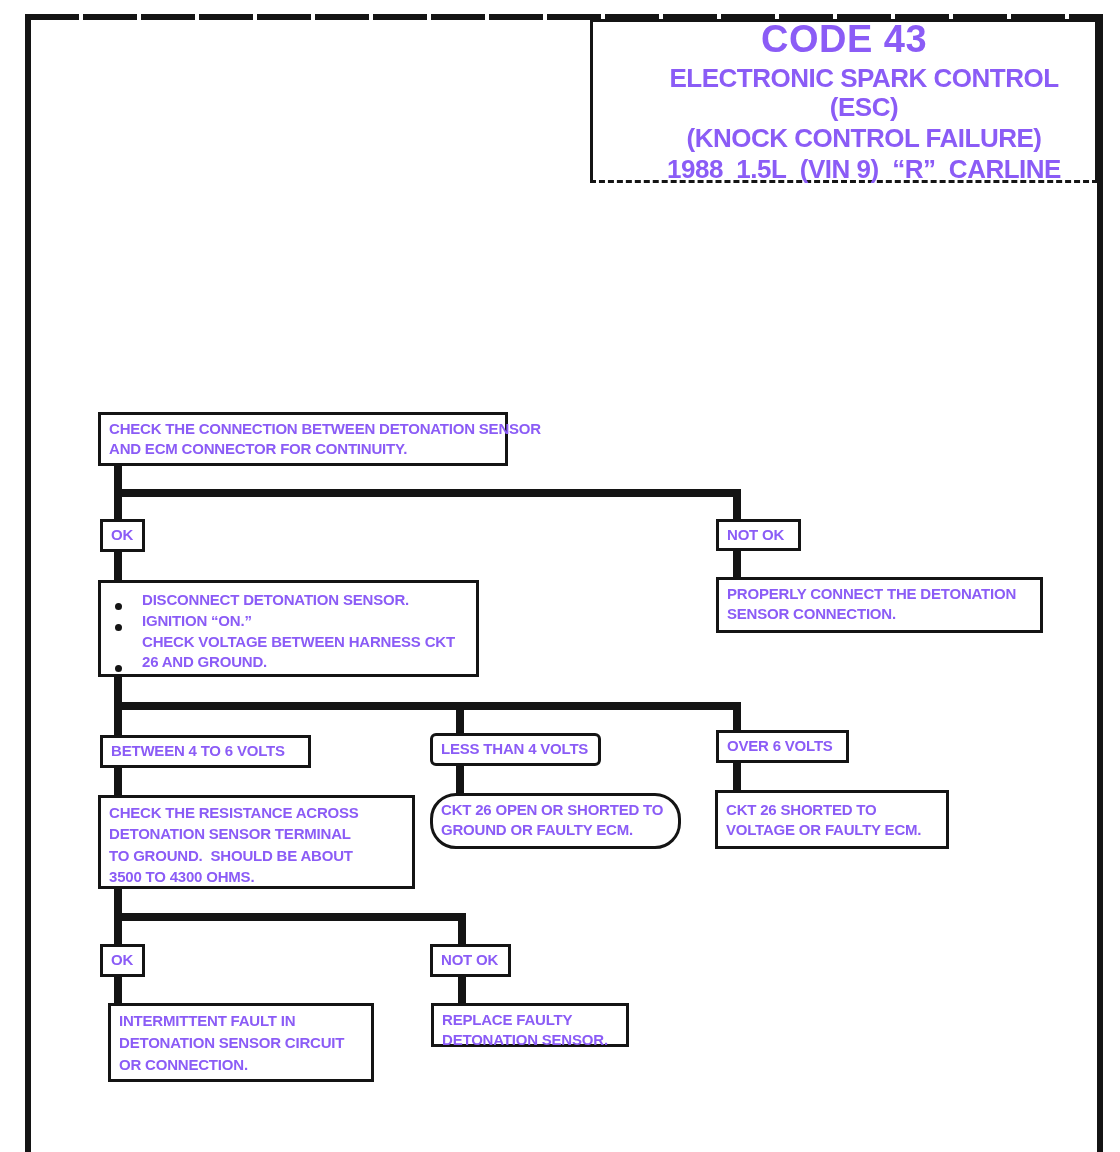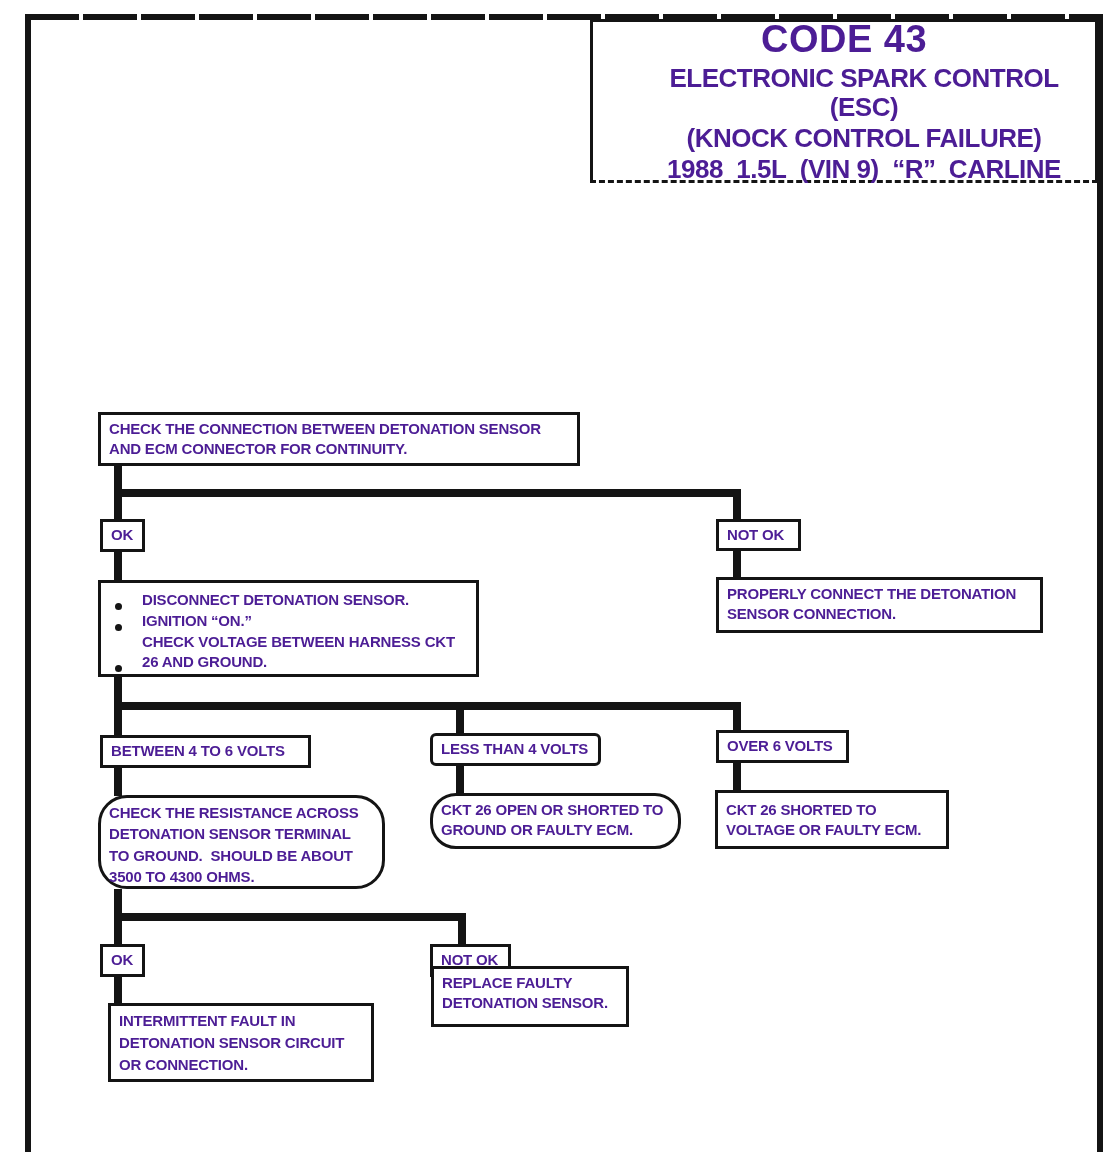--- a/index.html
+++ b/index.html
@@ -1,18 +1,18 @@
 <!DOCTYPE html>
 <html><head>
 <meta charset="utf-8">
 <style>
   html,body{margin:0;padding:0;background:#fff;}
   #page{
     position:relative; width:1120px; height:1152px; overflow:hidden;
-    background:#ffffff; color:#4c1d95;
+    background:#ffffff; color:#8b5cf6;
     font-family:"Liberation Sans","DejaVu Sans",sans-serif;
     font-weight:bold; letter-spacing:-0.2px;
   }
   
   .frame{position:absolute; background:#141414;}
   .frame-top{
     left:25px; top:14px; width:1078px; height:6px;
     background:repeating-linear-gradient(90deg,#141414 0 54px,#ffffff 54px 58px);
   }
   .frame-left{left:25px; top:14px; width:6px; height:1138px;}
@@ -58,21 +58,21 @@
   <div class="frame frame-left"></div>
   <div class="frame frame-right"></div>
 
   <div class="title-box">
     <div class="title-code">CODE 43</div>
     <div class="title-sub">ELECTRONIC SPARK CONTROL (ESC)</div>
     <div class="title-sub">(KNOCK CONTROL FAILURE)</div>
     <div class="title-sub">1988&nbsp; 1.5L&nbsp; (VIN&nbsp;9)&nbsp; “R”&nbsp; CARLINE</div>
   </div>
 
-  <div class="fbox" style="left:98px; top:412px; width:482px; height:54px;">
+  <div class="fbox" style="left:98px; top:412px; width:410px; height:54px;">
     <span class="ln">CHECK THE CONNECTION BETWEEN DETONATION SENSOR</span>
     <span class="ln">AND ECM CONNECTOR FOR CONTINUITY.</span>
   </div>
 
   <div class="vline" style="left:114px; top:465px; width:8px; height:55px;"></div>
   <div class="hline" style="left:114px; top:489px; width:627px; height:8px;"></div>
   <div class="vline" style="left:733px; top:489px; width:8px; height:31px;"></div>
 
   <div class="fbox tag" style="left:100px; top:519px; width:45px; height:33px;">
     <span>OK</span>
@@ -123,21 +123,21 @@
     <span>LESS THAN 4 VOLTS</span>
   </div>
   <div class="fbox tag" style="left:716px; top:730px; width:133px; height:33px;">
     <span>OVER 6 VOLTS</span>
   </div>
 
   <div class="vline" style="left:114px; top:768px; width:8px; height:28px;"></div>
   <div class="vline" style="left:456px; top:766px; width:8px; height:28px;"></div>
   <div class="vline" style="left:733px; top:763px; width:8px; height:28px;"></div>
 
-  <div class="fbox" style="left:98px; top:795px; width:287px; height:94px; line-height:1.42;border-radius:29px;">
+  <div class="fbox" style="left:98px; top:795px; width:317px; height:94px; line-height:1.42;">
     <span class="ln">CHECK THE RESISTANCE ACROSS</span>
     <span class="ln">DETONATION SENSOR TERMINAL</span>
     <span class="ln">TO GROUND.&nbsp; SHOULD BE ABOUT</span>
     <span class="ln">3500 TO 4300 OHMS.</span>
   </div>
 
   <div class="fbox" style="left:430px; top:793px; width:251px; height:56px;border-radius:26px;">
     <span class="ln">CKT 26 OPEN OR SHORTED TO</span>
     <span class="ln">GROUND OR FAULTY ECM.</span>
   </div>
@@ -159,18 +159,18 @@
   </div>
 
   <div class="vline" style="left:114px; top:977px; width:8px; height:27px;"></div>
   <div class="vline" style="left:458px; top:977px; width:8px; height:27px;"></div>
 
   <div class="fbox" style="left:108px; top:1003px; width:266px; height:79px; line-height:1.45;">
     <span class="ln">INTERMITTENT FAULT IN</span>
     <span class="ln">DETONATION SENSOR CIRCUIT</span>
     <span class="ln">OR CONNECTION.</span>
   </div>
-  <div class="fbox" style="left:431px; top:966px; width:198px; height:61px;">
+  <div class="fbox" style="left:431px; top:1003px; width:198px; height:44px;">
     <span class="ln">REPLACE FAULTY</span>
     <span class="ln">DETONATION SENSOR.</span>
   </div>
 
 </div>
 
 </body></html>

